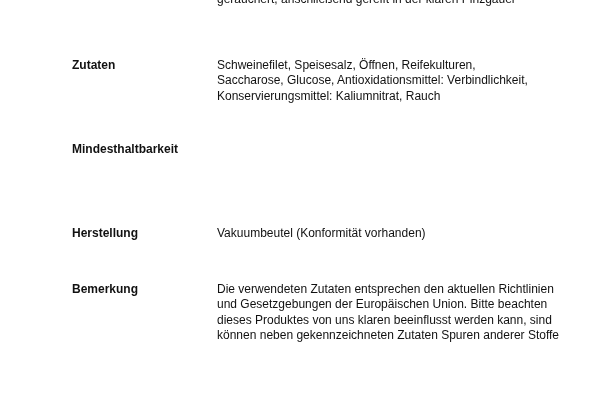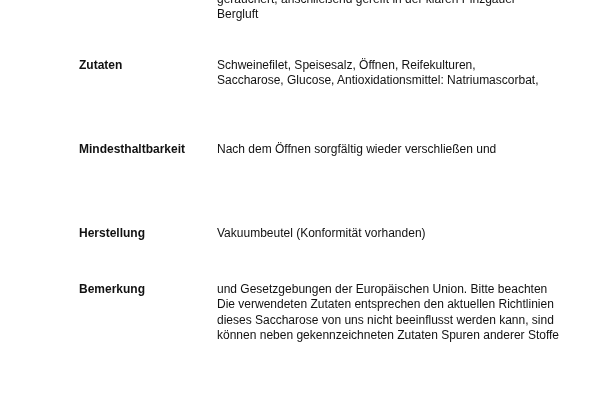--- a/index.html
+++ b/index.html
@@ -24,21 +24,21 @@
       width: 600px;
       height: 400px;
     }
     .section {
       position: absolute;
       left: 0;
       width: 600px;
     }
     .label {
       position: absolute;
-      left: 79px;
+      left: 72px;
       top: 0;
       font-weight: bold;
       white-space: nowrap;
     }
     .value {
       position: absolute;
       left: 217px;
       top: 0;
       width: 340px;
     }
@@ -53,50 +53,49 @@
     #sec-bemerkung { top: 282px; }
   </style>
 </head>
 <body>
 
 <div class="page">
 
   <div class="section" id="sec-top">
     <div class="value">
       <span class="line">geräuchert, anschließend gereift in der klaren Pinzgauer</span>
-      <span class="line">Bergluft</span>
     </div>
   </div>
 
   <div class="section" id="sec-zutaten">
     <div class="label">Zutaten</div>
     <div class="value">
       <span class="line">Schweinefilet, Speisesalz, Öffnen, Reifekulturen,</span>
-      <span class="line">Saccharose, Glucose, Antioxidationsmittel: Natriumascorbat,</span>
+      <span class="line">Saccharose, Glucose, Antioxidationsmittel: Verbindlichkeit,</span>
+      <span class="line">Konservierungsmittel: Kaliumnitrat, Rauch</span>
     </div>
   </div>
 
   <div class="section" id="sec-mhd">
     <div class="label">Mindesthaltbarkeit</div>
     <div class="value">
-      <span class="line">Nach dem Öffnen sorgfältig wieder verschließen und</span>
     </div>
   </div>
 
   <div class="section" id="sec-verpackung">
     <div class="label">Herstellung</div>
     <div class="value">
       <span class="line">Vakuumbeutel (Konformität vorhanden)</span>
     </div>
   </div>
 
   <div class="section" id="sec-bemerkung">
     <div class="label">Bemerkung</div>
     <div class="value">
+      <span class="line">Die verwendeten Zutaten entsprechen den aktuellen Richtlinien</span>
       <span class="line">und Gesetzgebungen der Europäischen Union. Bitte beachten</span>
-      <span class="line">Die verwendeten Zutaten entsprechen den aktuellen Richtlinien</span>
-      <span class="line">dieses Saccharose von uns nicht beeinflusst werden kann, sind</span>
+      <span class="line">dieses Produktes von uns klaren beeinflusst werden kann, sind</span>
       <span class="line">können neben gekennzeichneten Zutaten Spuren anderer Stoffe</span>
 
     </div>
   </div>
 
 </div>
 
 </body></html>

